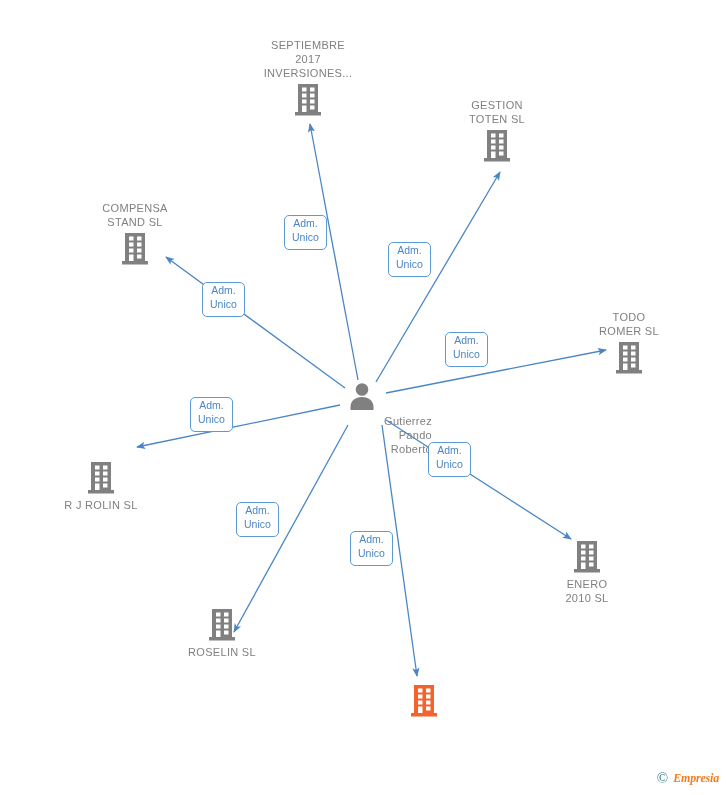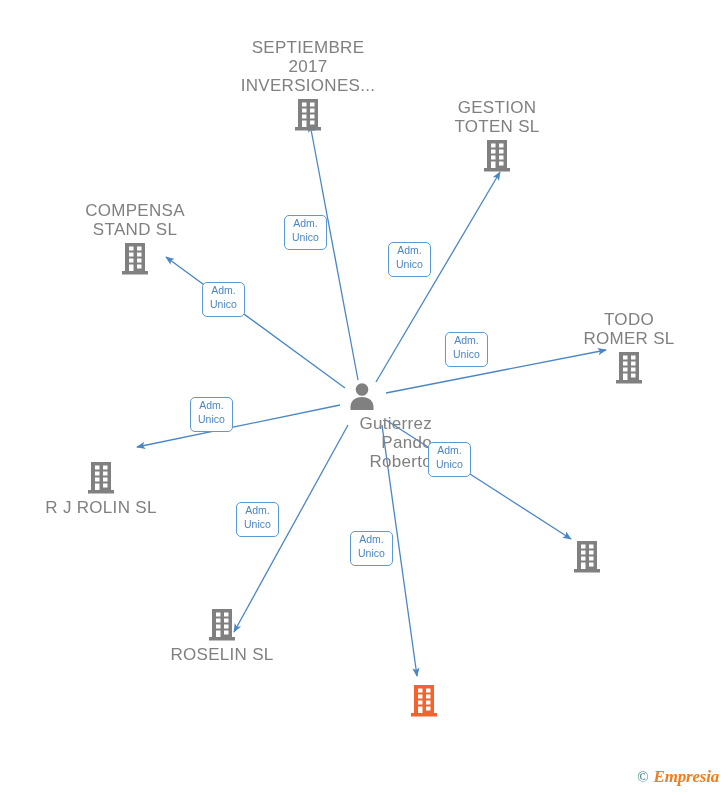--- a/index.html
+++ b/index.html
@@ -24,22 +24,22 @@
     width: 728px;
     height: 795px;
   }
   .node {
     position: absolute;
     text-align: center;
     width: 140px;
     margin-left: -70px;
   }
   .node-label {
-    font-size: 17px;
-    line-height: 19px;
+    font-size: 11px;
+    line-height: 14px;
     color: #808080;
     letter-spacing: 0.3px;
     white-space: pre-line;
   }
   .node-icon {
     display: block;
     margin: 0 auto;
   }
   .node.label-top .node-label { margin-bottom: 3px; }
   .node.label-bottom .node-label { margin-top: 3px; }
@@ -64,21 +64,21 @@
     display: flex;
     align-items: center;
     gap: 5px;
   }
   .wm-c {
     font-size: 15px;
     color: #3f7f90;
     font-family: "Liberation Serif", serif;
   }
   .wm-text {
-    font-size: 17px;
+    font-size: 12px;
     color: #f07d20;
     font-family: "Liberation Serif", serif;
     font-style: italic;
     font-weight: bold;
     letter-spacing: -0.2px;
   }
 </style>
 </head>
 <body>
 
@@ -220,20 +220,22 @@
             <rect x="9" y="4.5" width="4.5" height="4"></rect>
             <rect x="17" y="4.5" width="4.5" height="4"></rect>
             <rect x="9" y="10.5" width="4.5" height="4"></rect>
             <rect x="17" y="10.5" width="4.5" height="4"></rect>
             <rect x="9" y="16.5" width="4.5" height="4"></rect>
             <rect x="17" y="16.5" width="4.5" height="4"></rect>
             <rect x="9" y="22.5" width="4.5" height="6.5"></rect>
             <rect x="17" y="22.5" width="4.5" height="4"></rect>
           </g>
         </svg>
+        <div class="node-label">ENERO
+2010 SL</div>
       </div>
       <div class="node label-bottom" style="left: 222px; top: 608px;">
         <svg width="30" height="34" viewBox="0 0 30 34" class="node-icon">
           <g fill="#808080">
             <path d="M5 1 h20 v28 h-20 z"></path>
             <rect x="2" y="29" width="26" height="3.5"></rect>
           </g>
           <g fill="#ffffff">
             <rect x="9" y="4.5" width="4.5" height="4"></rect>
             <rect x="17" y="4.5" width="4.5" height="4"></rect>

